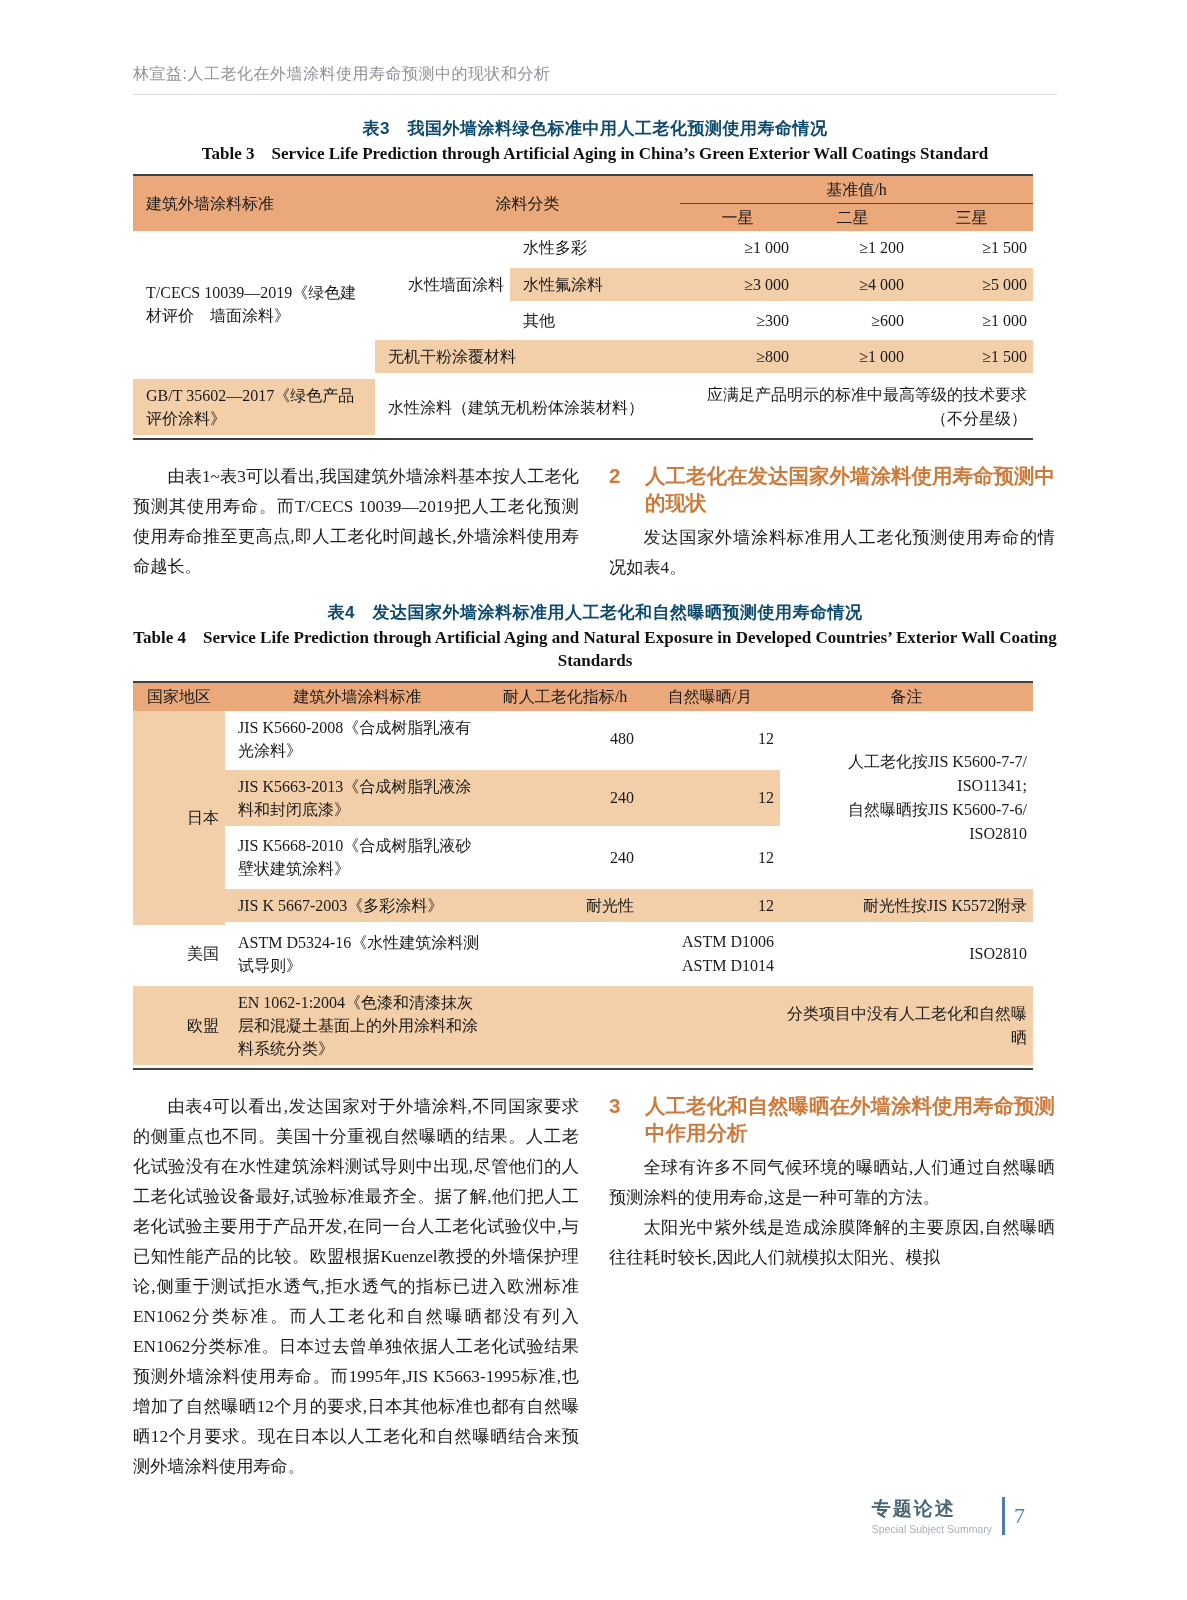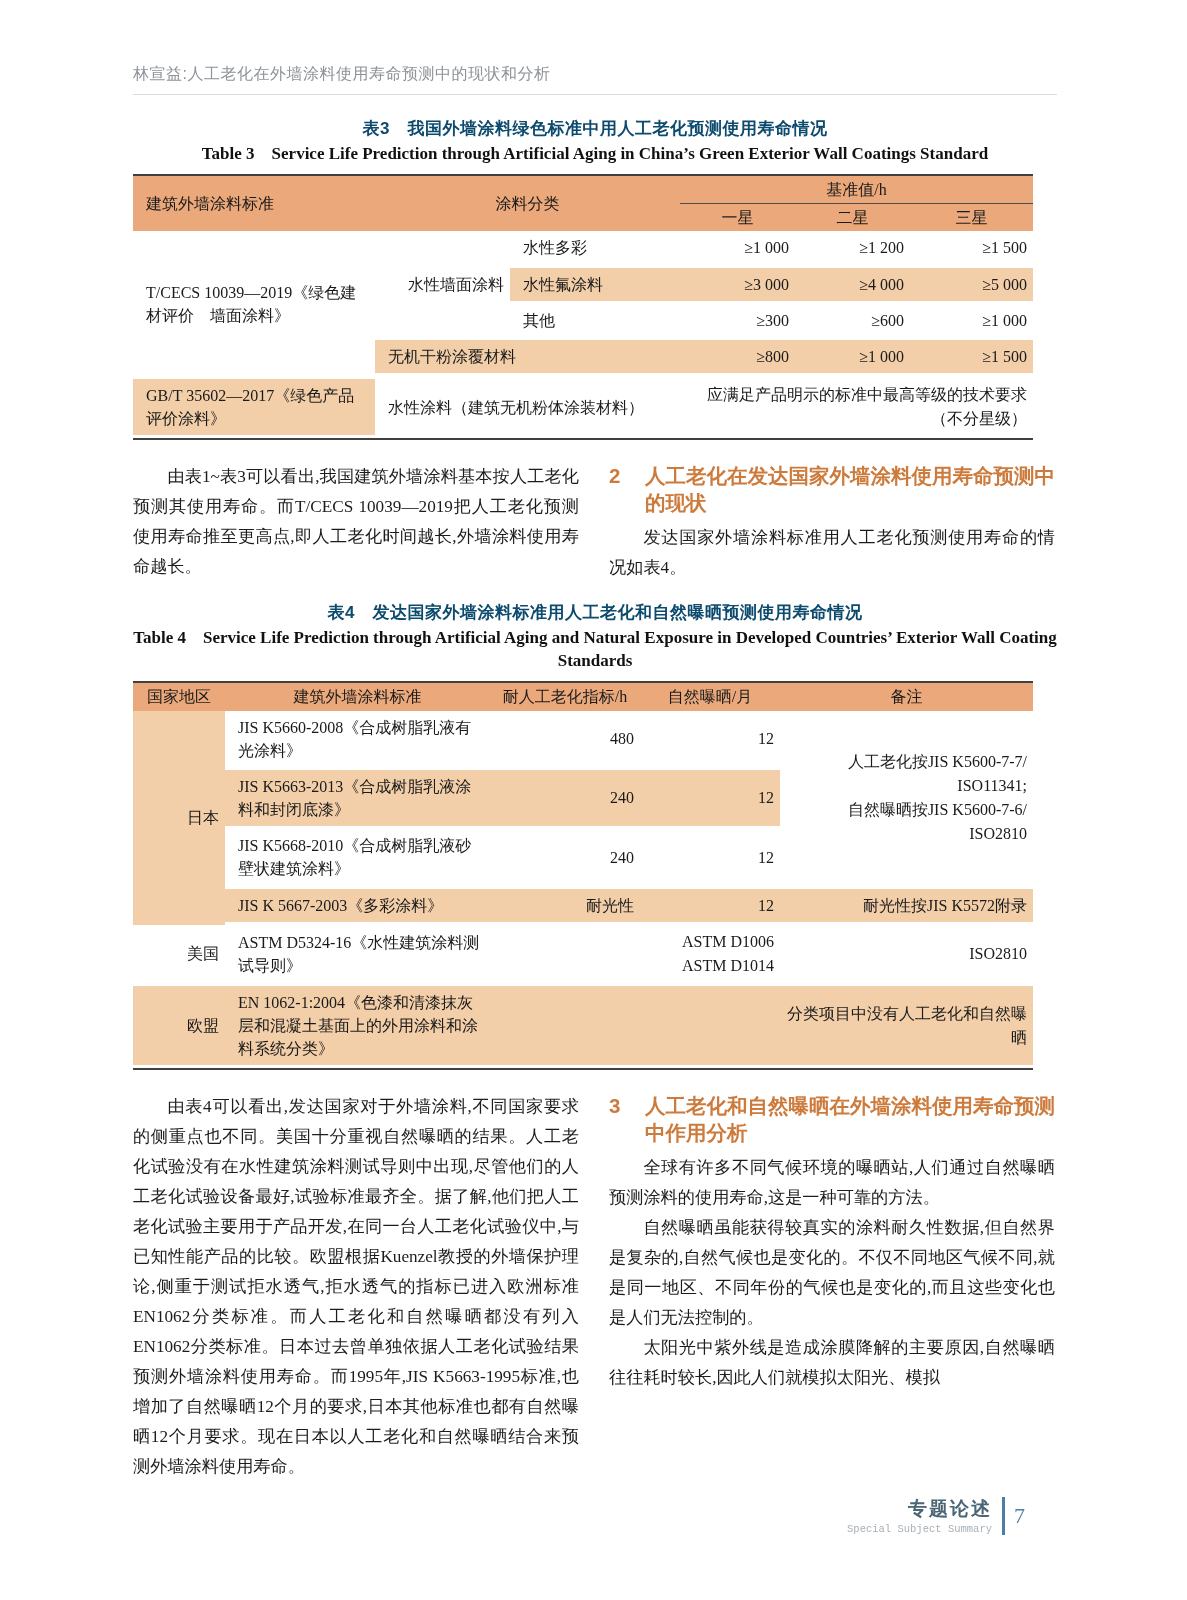--- a/index.html
+++ b/index.html
@@ -70,28 +70,28 @@
     font-weight:bold; font-size:20.5px; line-height:27px;
     color:#cd7b3c; margin-bottom:7px;
   }
   .sec-num { width:36px; flex-shrink:0; }
 
   
   .footer {
     position:absolute; top:1496px; right:162px;
     display:flex; align-items:center;
   }
-  .f-text { text-align:right; margin-right:10px; }
+  .f-text { text-align:left; margin-right:10px; }
   .f-zh {
     font-family:"Liberation Sans","DejaVu Sans",sans-serif;
     font-weight:bold; font-size:19px; color:#4a6575; letter-spacing:2px;
   }
   .f-en {
-    font-family:Liberation Mono, monospace;
-    font-size:10.5px; color:#a8b0b6; margin-top:1px;margin-left:16px;
+    font-family:Liberation Sans, sans-serif;
+    font-size:10.5px; color:#a8b0b6; margin-top:1px;
   }
   .f-bar { width:3px; height:38px; background:#4e7da5; margin-right:9px; }
   .f-page {
     font-family:"Liberation Serif","DejaVu Serif",serif;
     font-size:22px; color:#4e7da5;
   }
 </style>
 </head>
 <body>
 
@@ -247,21 +247,20 @@
     <div class="cols">
       <div class="col">
         <p class="para">由表4可以看出,发达国家对于外墙涂料,不同国家要求的侧重点也不同。美国十分重视自然曝晒的结果。人工老化试验没有在水性建筑涂料测试导则中出现,尽管他们的人工老化试验设备最好,试验标准最齐全。据了解,他们把人工老化试验主要用于产品开发,在同一台人工老化试验仪中,与已知性能产品的比较。欧盟根据Kuenzel教授的外墙保护理论,侧重于测试拒水透气,拒水透气的指标已进入欧洲标准EN1062分类标准。而人工老化和自然曝晒都没有列入EN1062分类标准。日本过去曾单独依据人工老化试验结果预测外墙涂料使用寿命。而1995年,JIS K5663-1995标准,也增加了自然曝晒12个月的要求,日本其他标准也都有自然曝晒12个月要求。现在日本以人工老化和自然曝晒结合来预测外墙涂料使用寿命。</p>
       </div>
       <div class="col">
         <div class="sec-heading">
           <span class="sec-num">3</span>
           <span>人工老化和自然曝晒在外墙涂料使用寿命预测中作用分析</span>
         </div>
         <p class="para">全球有许多不同气候环境的曝晒站,人们通过自然曝晒预测涂料的使用寿命,这是一种可靠的方法。</p>
-        <p class="para">自然曝晒虽能获得较真实的涂料耐久性数据,但自然界是复杂的,自然气候也是变化的。不仅不同地区气候不同,就是同一地区、不同年份的气候也是变化的,而且这些变化也是人们无法控制的。</p>
         <p class="para">太阳光中紫外线是造成涂膜降解的主要原因,自然曝晒往往耗时较长,因此人们就模拟太阳光、模拟</p>
       </div>
     </div>
 
   </div>
 
   <div class="footer">
     <div class="f-text">
       <div class="f-zh">专题论述</div>
       <div class="f-en">Special Subject Summary</div>

